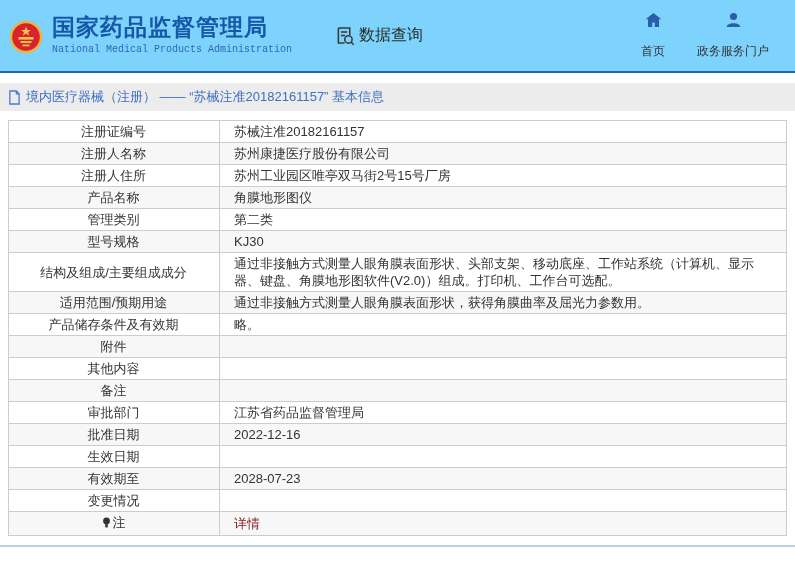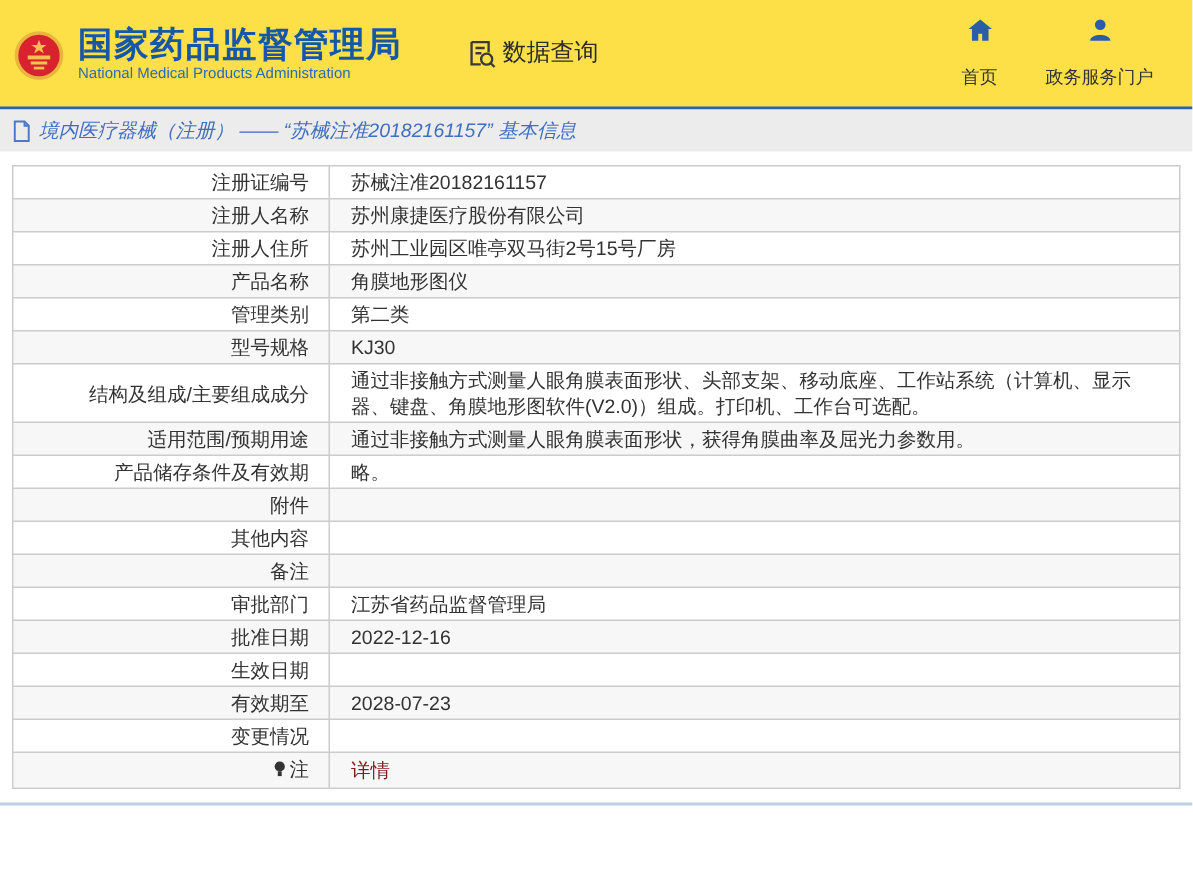--- a/index.html
+++ b/index.html
@@ -9,21 +9,22 @@
     font-family: "Liberation Sans", "DejaVu Sans", sans-serif;
     color: #333;
     overflow: hidden;
   }
   
   .header {
     display: flex; align-items: center;
     height: 73px;
     padding-left: 9px;
     border-bottom: 2px solid #2166b1;
-    background: #fde047;
+    background: #7dd3fc;
+    font-family: Liberation Mono, monospace;
   }
   .emblem { flex: 0 0 auto; width: 34px; height: 34px; margin-top: 2px; }
   .title-block { margin-left: 9px; }
   .site-title {
     font-size: 23px; font-weight: bold; color: #1657a7;
     letter-spacing: 1px; line-height: 26px;
   }
   .site-subtitle { font-size: 10px; color: #2e6ab2; margin-top: 2px; }
   .data-query {
     display: flex; align-items: center; gap: 4px;
@@ -34,27 +35,27 @@
     margin-left: auto; margin-right: 26px;
     display: flex; gap: 32px;
   }
   .nav-item {
     display: flex; flex-direction: column; align-items: center;
     gap: 15px; cursor: pointer;
   }
   .nav-item .nav-label { font-size: 12px; color: #333; }
   
   .breadcrumb {
+    margin-top: 10px;
     height: 28px;
     background: #ececec;
     display: flex; align-items: center;
     padding-left: 8px;
     font-size: 13px;
     color: #3f6fc1;
-    font-style: italic;
   }
   .breadcrumb .doc-icon { margin-right: 5px; display: inline-flex; }
   
   .info-table {
     width: 779px;
     margin: 9px 8px 0 8px;
     border-collapse: collapse;
     table-layout: fixed;
     font-size: 13px;
   }
@@ -62,21 +63,21 @@
     border: 1px solid #cccccc;
     height: 19px;
     padding: 2px 12px;
     line-height: 17px;
     vertical-align: middle;
   }
   .info-table tr:nth-child(even) { background: #f7f7f7; }
   .info-table tr:nth-child(odd)  { background: #ffffff; }
   td.cell-label {
     width: 211px;
-    text-align: right;
+    text-align: center;
     color: #333;
     padding-right: 13px;
   }
   td.cell-value { text-align: left; padding-left: 14px; color: #333; }
   .details-link { color: #7f1d1d; text-decoration: none; cursor: pointer; }
   .note-label { display: inline-flex; align-items: center; gap: 2px; }
   
   .footer-divider {
     margin-top: 9px;
     border-top: 2px solid #bcd0e5;

